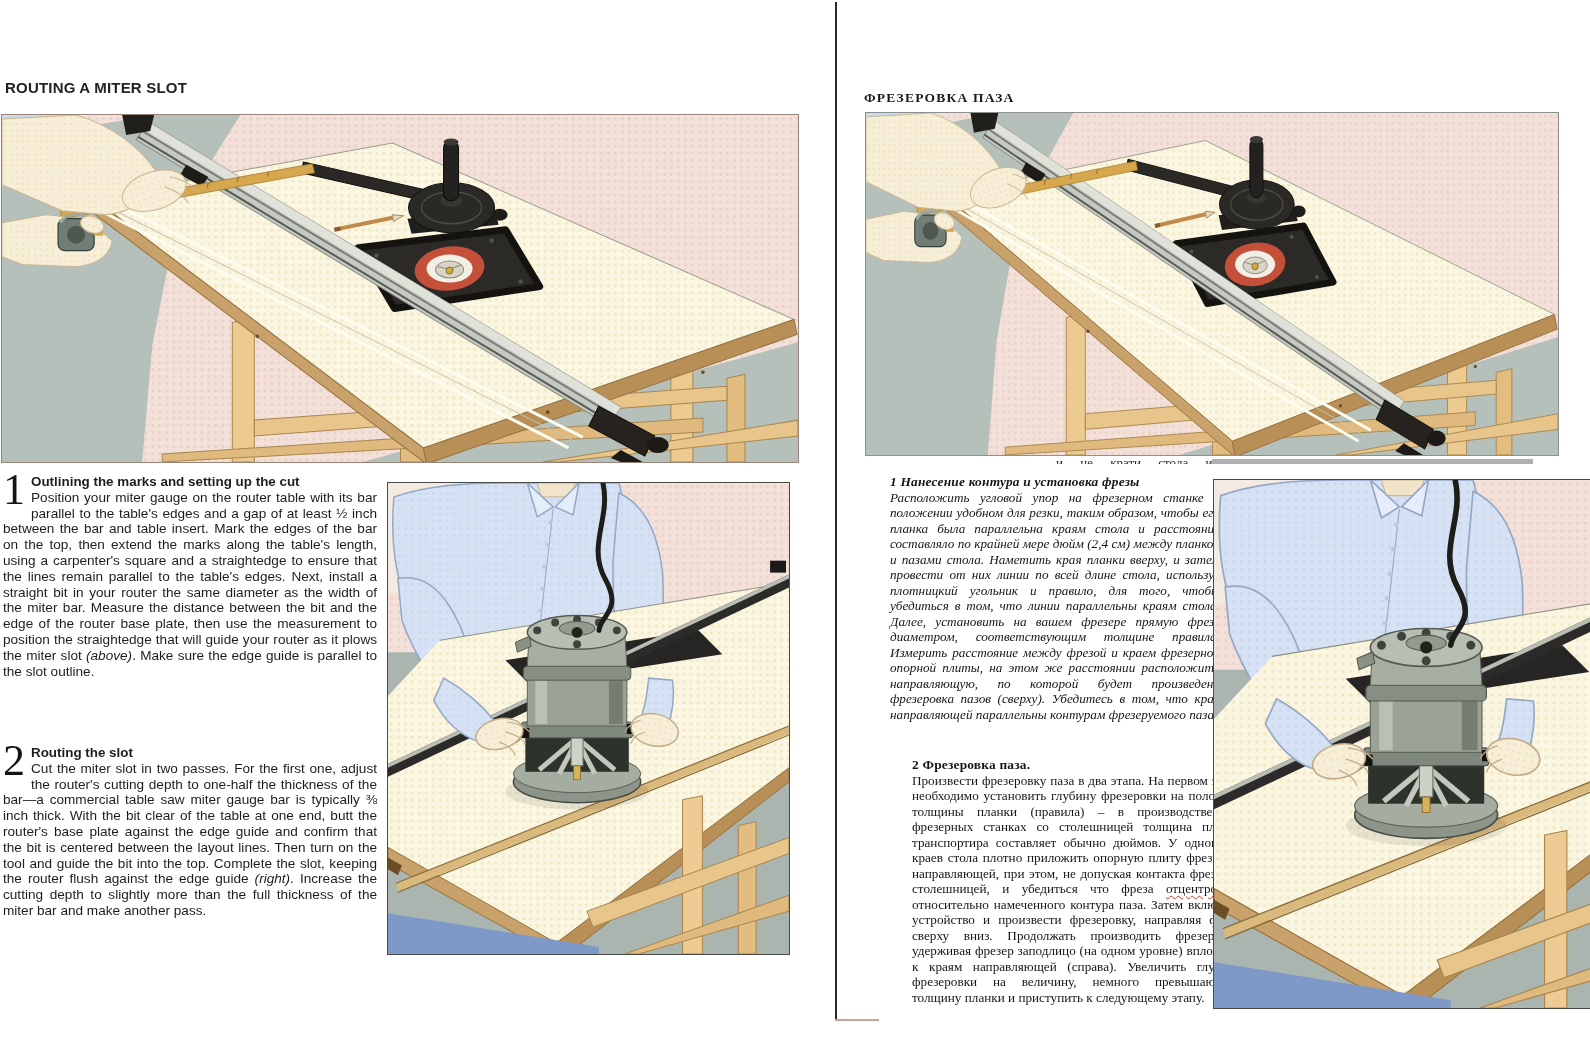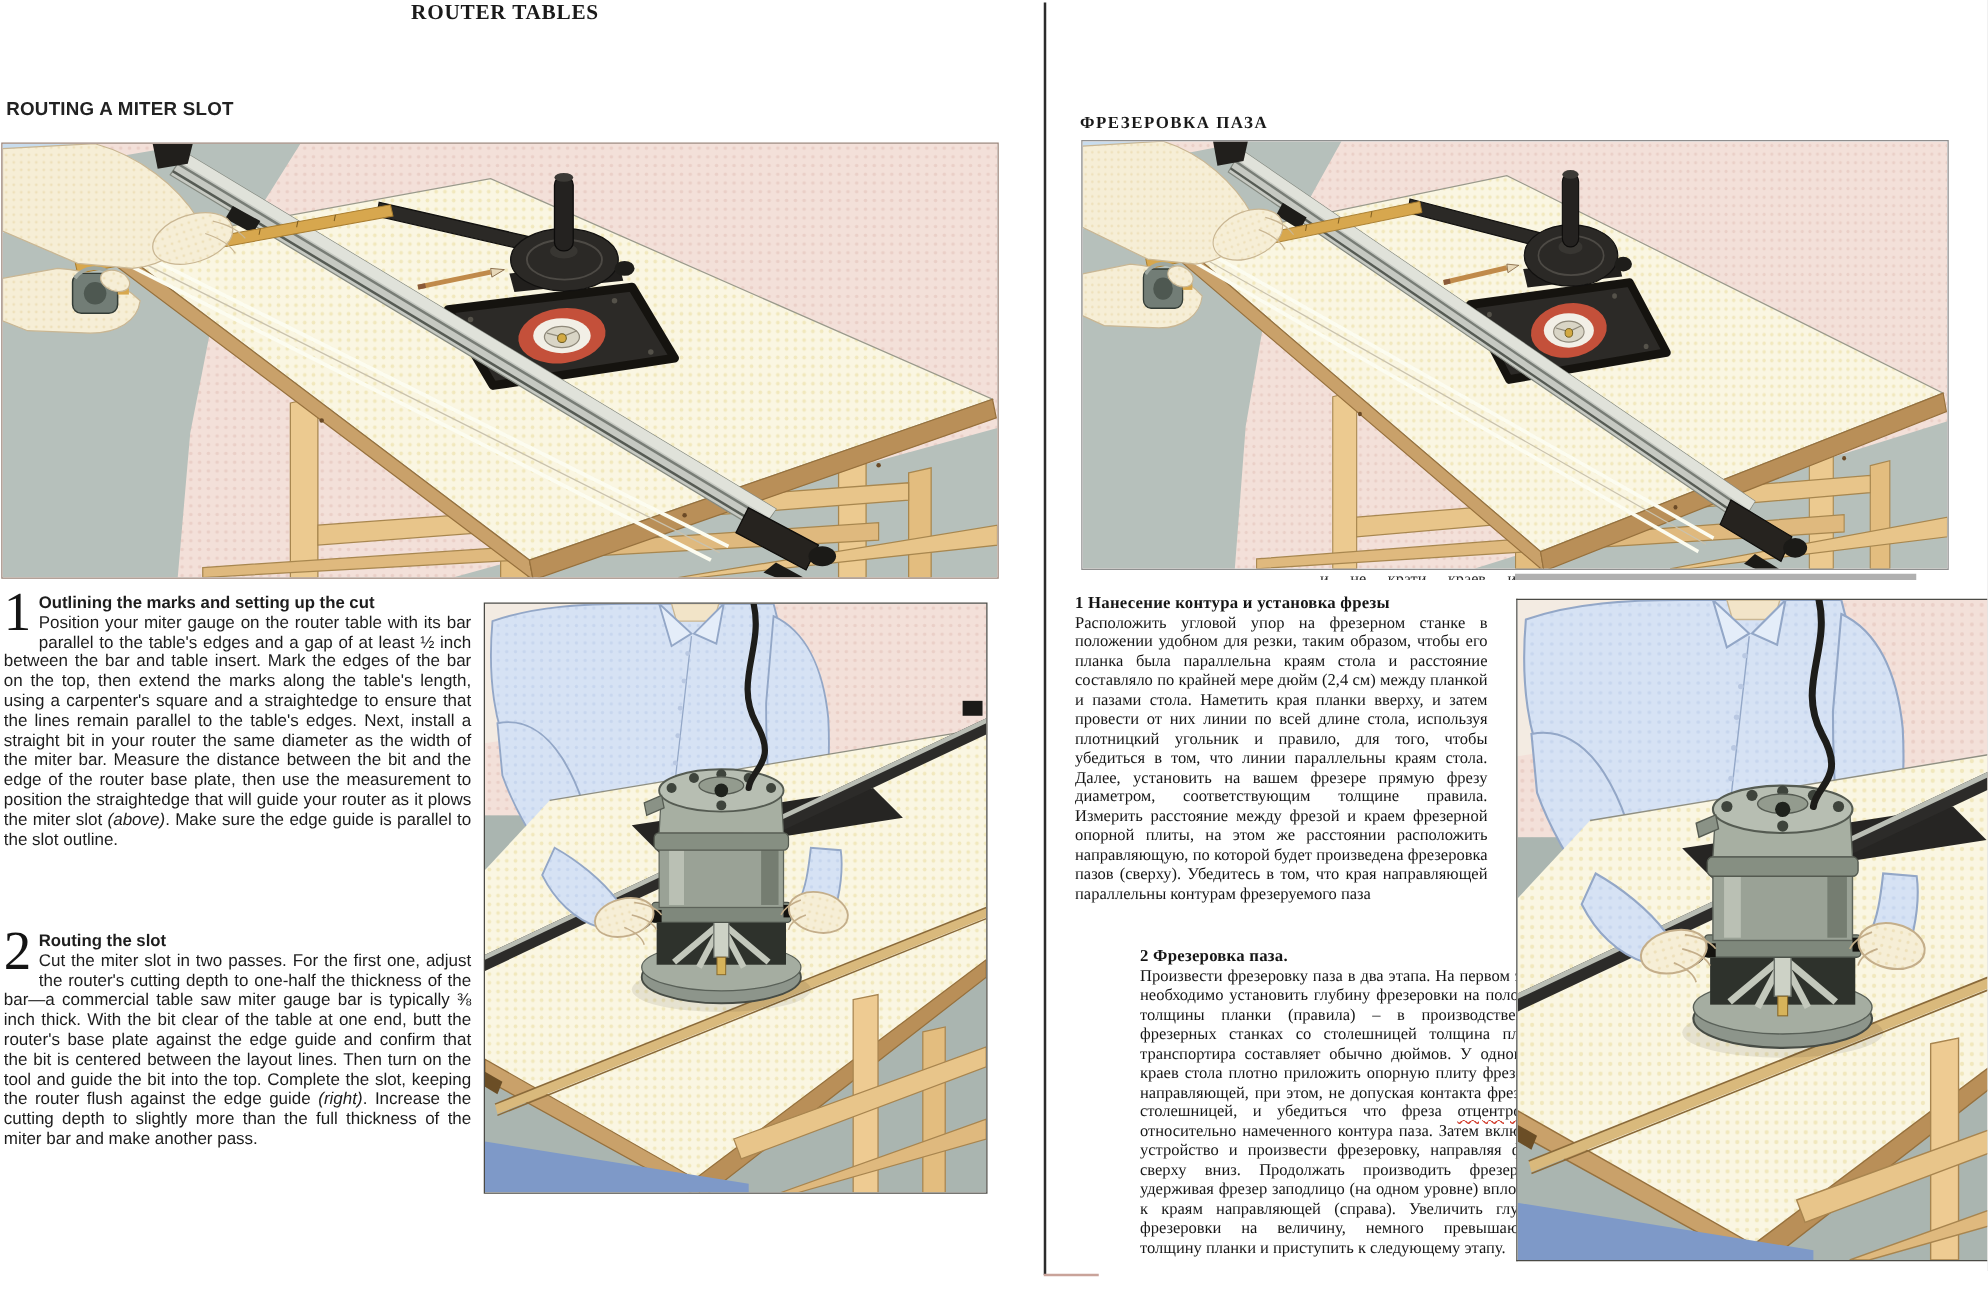--- a/index.html
+++ b/index.html
@@ -270,21 +270,20 @@
         <path d="M262,196 C260,214 258,228 252,240 L280,250 C286,232 288,212 286,198 Z" fill="url(#pat-shirt)" stroke="#93a7c7"></path>
         <ellipse cx="268" cy="248" rx="24" ry="16" transform="rotate(12 268 248)" fill="url(#pat-skin)" stroke="#c4ae8a"></ellipse>
         <path d="M254,238 q-12,4 -16,12 M258,250 q-12,4 -14,12" stroke="#c4ae8a" fill="none" stroke-width="1.2"></path>
       </g>
     </symbol>
   </defs>
 </svg>
 
 <div id="page">
 
-  <div class="abs book-header" style="left:0;top:13;width:808px;">ROUTER TABLES</div>
 
   <div class="abs section-heading-en" style="left:5px;top:79px;">ROUTING A MITER SLOT</div>
 
   <svg class="abs fig fig1L" style="left:2px;top:115px;" width="796" height="347" viewBox="0 0 795 348" preserveAspectRatio="none">
     <use href="#fig-setup"></use>
   </svg>
 
   <div class="abs step-en" style="left:3px;top:474px;width:374px;">
     <span class="dropnum">1</span>
     <div class="step-title">Outlining the marks and setting up the cut</div>
@@ -306,24 +305,24 @@
   <div class="abs divider" style="left:835px;top:2px;width:2px;height:1018px;"></div>
   <div class="abs divider-foot" style="left:835px;top:1019px;width:44px;height:2px;"></div>
 
 
   <div class="abs section-heading-ru" style="left:864px;top:90px;">ФРЕЗЕРОВКА ПАЗА</div>
 
   <svg class="abs fig fig1R" style="left:866px;top:113px;" width="692" height="342" viewBox="0 0 795 348" preserveAspectRatio="none">
     <use href="#fig-setup"></use>
   </svg>
 
-  <div class="abs clipped-caption" style="left:1056px;top:455px;width:156px;height:9px;">и не крати краев и</div>
+  <div class="abs clipped-caption" style="left:1056px;top:455px;width:156px;height:9px;">и не крати стола и</div>
   <div class="abs caption-strip" style="left:1212px;top:459px;width:321px;height:5px;"></div>
 
-  <div class="abs step-ru" style="left:860px;top:474px;width:330px;">
+  <div class="abs step-ru" style="left:890px;top:474px;width:330px;font-style:italic;">
     <div class="step-title">1 Нанесение контура и установка фрезы</div>
     <div class="step-body"><span>Расположить угловой упор на фрезерном станке в положении удобном для резки, таким образом, чтобы его планка была параллельна краям стола и расстояние составляло по крайней мере дюйм (2,4 см) между планкой и пазами стола. Наметить края планки вверху, и затем провести от них линии по всей длине стола, используя плотницкий угольник и правило, для того, чтобы убедиться в том, что линии параллельны краям стола. Далее, установить на вашем фрезере прямую фрезу диаметром, соответствующим толщине правила. Измерить расстояние между фрезой и краем фрезерной опорной плиты, на этом же расстоянии расположить направляющую, по которой будет произведена фрезеровка пазов (сверху). Убедитесь в том, что края направляющей параллельны контурам фрезеруемого паза</span></div>
   </div>
 
   <div class="abs step-ru" style="left:912px;top:757px;width:330px;">
     <div class="step-title">2 Фрезеровка паза.</div>
     <div class="step-body"><span>Произвести фрезеровку паза в два этапа. На первом этапе необходимо установить глубину фрезеровки на половину толщины планки (правила) – в производственных фрезерных станках со столешницей толщина планки транспортира составляет обычно дюймов. У одного из краев стола плотно приложить опорную плиту фрезера к направляющей, при этом, не допуская контакта фрезы со столешницей, и убедиться что фреза </span><span class="sp">отцентрована</span><span> относительно намеченного контура паза. Затем включить устройство и произвести фрезеровку, направляя фрезу сверху вниз. Продолжать производить фрезеровку, удерживая фрезер заподлицо (на одном уровне) вплотную к краям направляющей (справа). Увеличить глубину фрезеровки на величину, немного превышающую толщину планки и приступить к следующему этапу.</span></div>
   </div>
 
   <div class="abs fig2-frame cropped" style="left:1213px;top:479px;width:377px;height:528px;">

